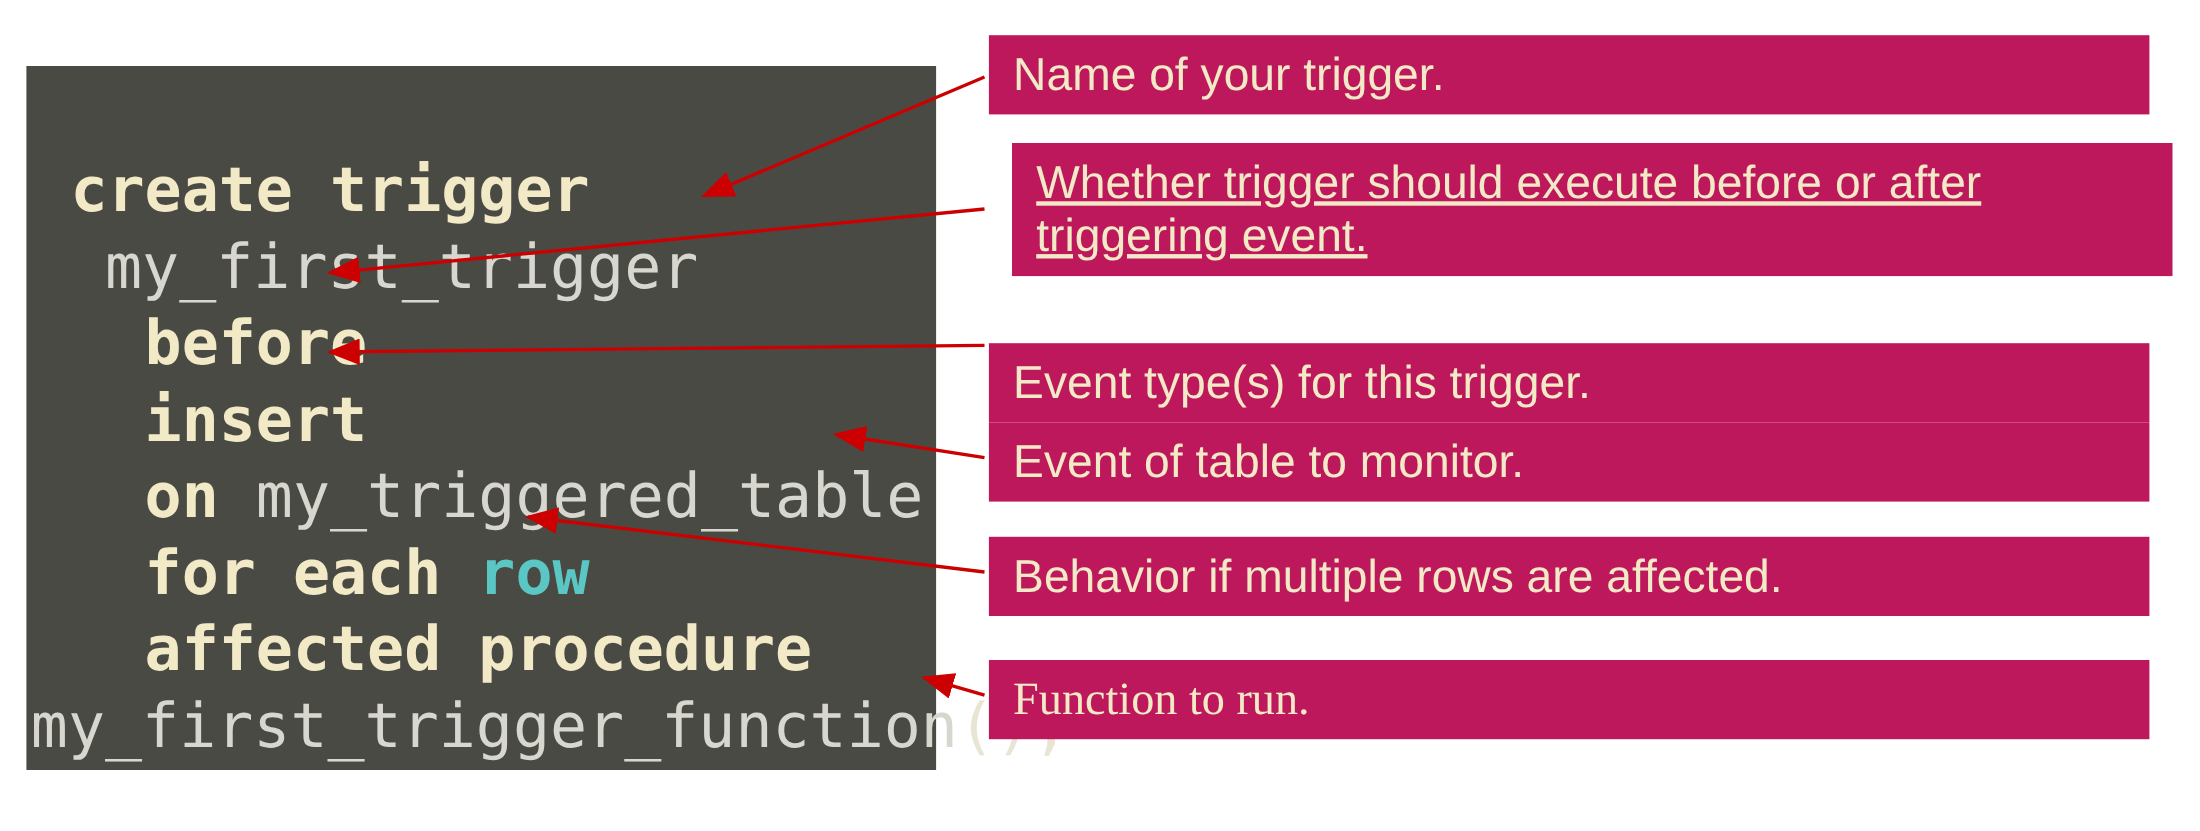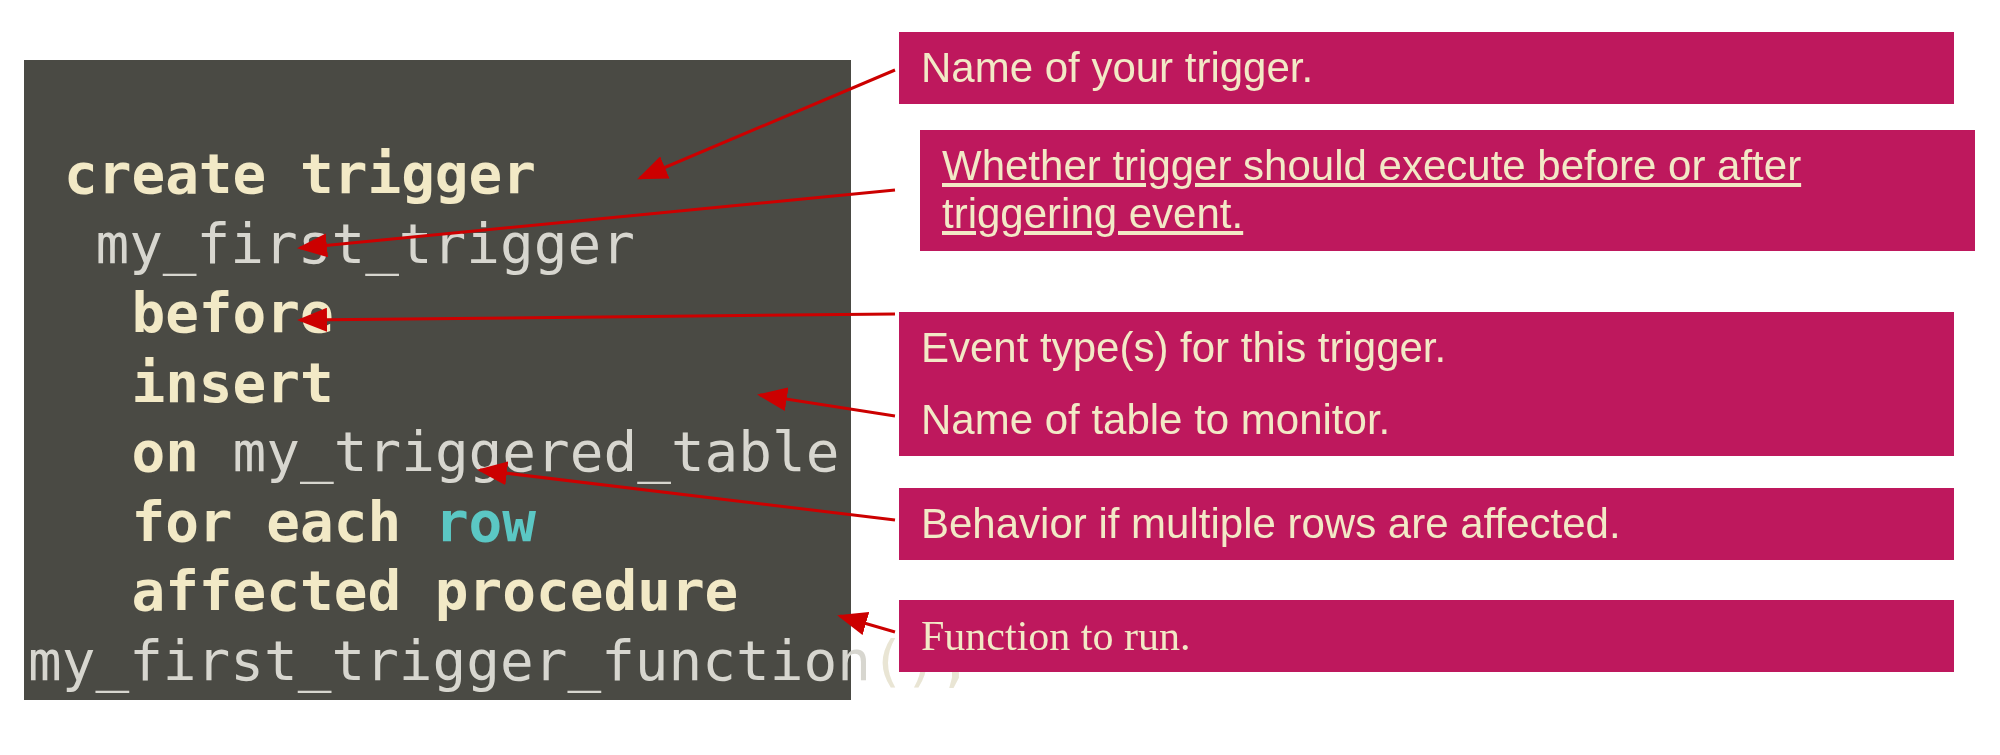--- a/index.html
+++ b/index.html
@@ -57,21 +57,21 @@
   <span class="kw">insert</span>
   <span class="kw">on</span> <span class="ident">my_triggered_table</span>
   <span class="kw">for each</span> <span class="row-kw">row</span>
   <span class="kw">affected procedure</span>
 <span class="ident">my_first_trigger_function</span><span class="punct">();</span>
 </div>
 
 <div class="callout" style="left:899px; top:32px;">Name of your trigger.</div>
 <div class="callout" style="left:920px; top:130px;text-decoration:underline;">Whether trigger should execute before or after triggering event.</div>
 <div class="callout" style="left:899px; top:280px;margin-top:32px;">Event type(s) for this trigger.</div>
-<div class="callout" style="left:899px; top:384px;">Name of table to monitor.</div>
+<div class="callout" style="left:899px; top:384px;">Event of table to monitor.</div>
 <div class="callout" style="left:899px; top:488px;">Behavior if multiple rows are affected.</div>
 <div class="callout" style="left:899px; top:600px;font-family:Liberation Serif, serif;">Function to run.</div>
 
 <svg class="arrow-svg" viewBox="0 0 2000 755">
   <defs>
     <marker id="arrowhead" markerWidth="10" markerHeight="8" refX="9" refY="4" orient="auto">
       <polygon points="0 0, 10 4, 0 8" fill="#cc0000"></polygon>
     </marker>
   </defs>
 

